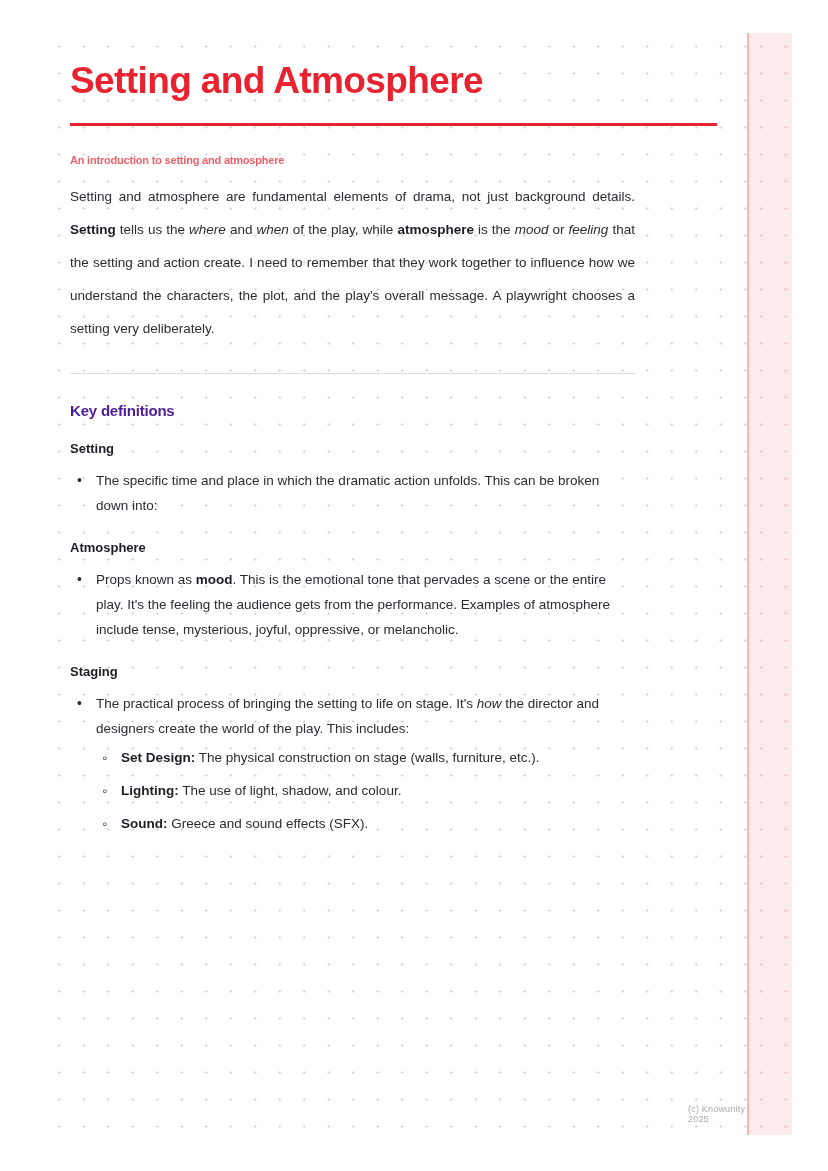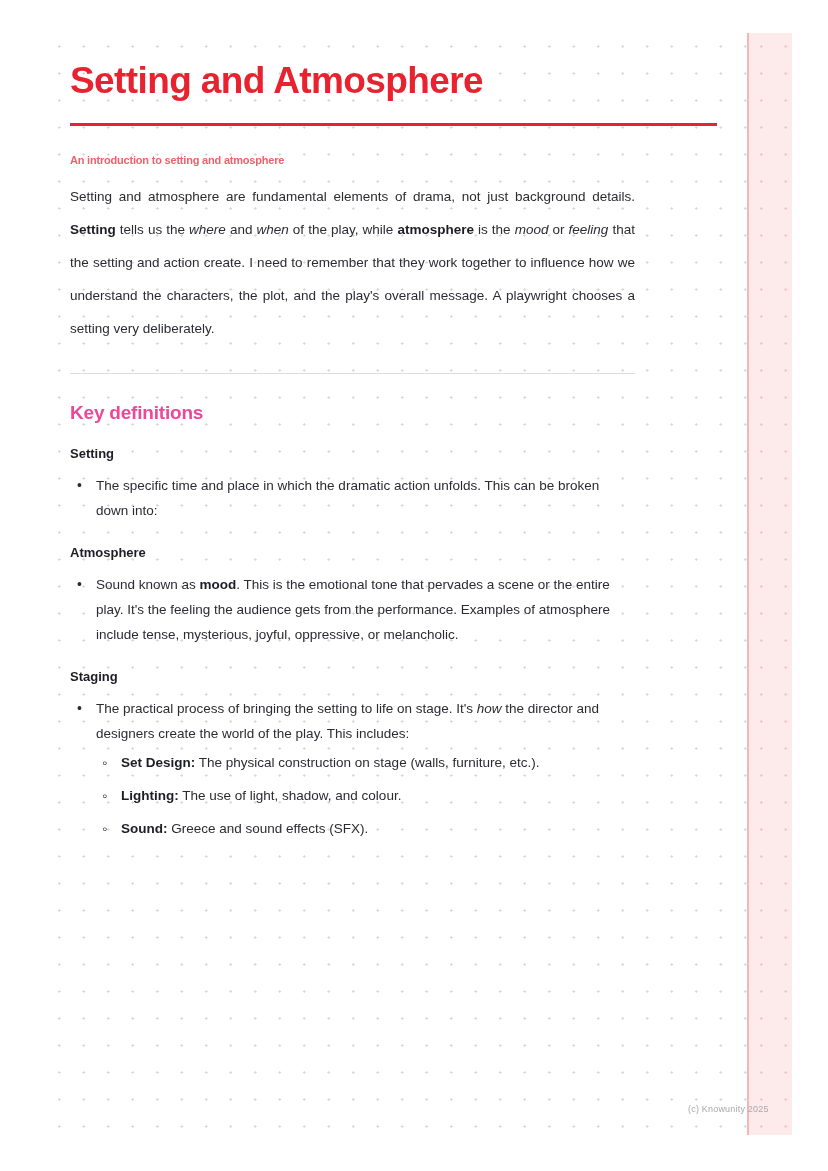--- a/index.html
+++ b/index.html
@@ -11,21 +11,21 @@
     width: 828px;
     height: 1171px;
     position: relative;
     font-family: "Liberation Sans", sans-serif;
     overflow: hidden;
   }
   
   .page {
     position: absolute;
     left: 0; top: 0;
-    width: 828px;
+    width: 748px;
     height: 1171px;
     background-color: #ffffff;
     box-sizing: border-box;
   }
   .dotgrid {
     position: absolute;
     left: 47px;
     top: 33px;
     right: 0;
     width: 743px;
@@ -74,22 +74,22 @@
   }
 
   h2.section-heading {
     font-size: 11px;
     font-weight: bold;
     color: #f0616a;
     margin: 28px 0 0 0;
     letter-spacing: -0.2px;
   }
   h2.section-heading.big {
-    font-size: 19px;
-    color: #ec4899;
+    font-size: 15px;
+    color: #4c1d95;
   }
 
   p.body-text {
     font-size: 13.5px;
     line-height: 33px;
     color: #2b2b33;
     margin: 14px 0 0 0;
     text-align: justify;
     width: 565px;
   }
@@ -187,21 +187,21 @@
     <ul class="lvl1">
       <li>
         <span>The specific time and place in which the dramatic action unfolds. This can be broken down into:</span>
         <ul class="lvl2">
         </ul>
       </li>
     </ul>
 
     <h3 class="subhead">Atmosphere</h3>
     <ul class="lvl1">
-      <li><span>Sound known as </span><b>mood</b><span>. This is the emotional tone that pervades a scene or the entire play. It's the feeling the audience gets from the performance. Examples of atmosphere include tense, mysterious, joyful, oppressive, or melancholic.</span></li>
+      <li><span>Props known as </span><b>mood</b><span>. This is the emotional tone that pervades a scene or the entire play. It's the feeling the audience gets from the performance. Examples of atmosphere include tense, mysterious, joyful, oppressive, or melancholic.</span></li>
     </ul>
 
     <h3 class="subhead">Staging</h3>
     <ul class="lvl1">
       <li>
         <span>The practical process of bringing the setting to life on stage. It's </span><i>how</i><span> the director and designers create the world of the play. This includes:</span>
         <ul class="lvl2">
           <li><b>Set Design:</b><span> The physical construction on stage (walls, furniture, etc.).</span></li>
           <li><b>Lighting:</b><span> The use of light, shadow, and colour.</span></li>
           <li><b>Sound:</b><span> Greece and sound effects (SFX).</span></li>

